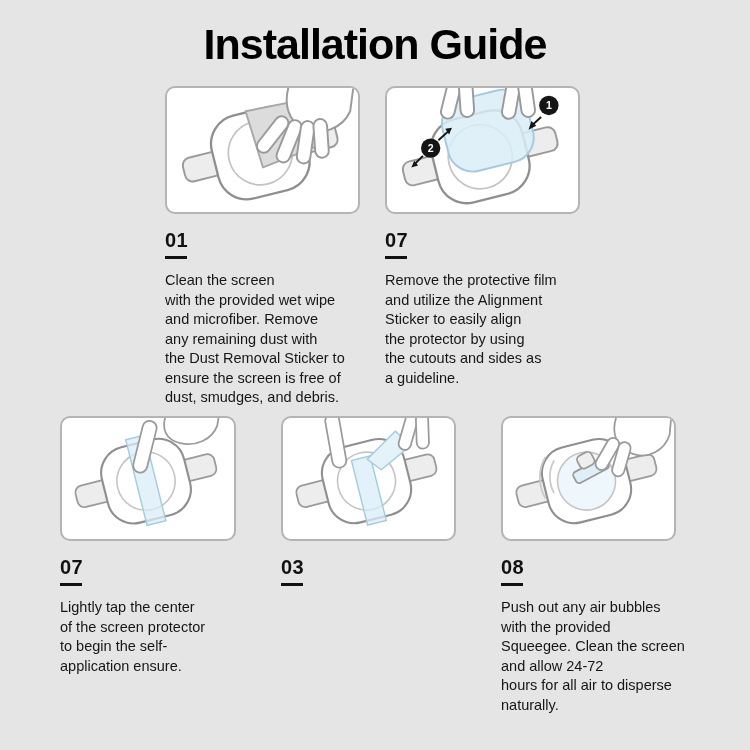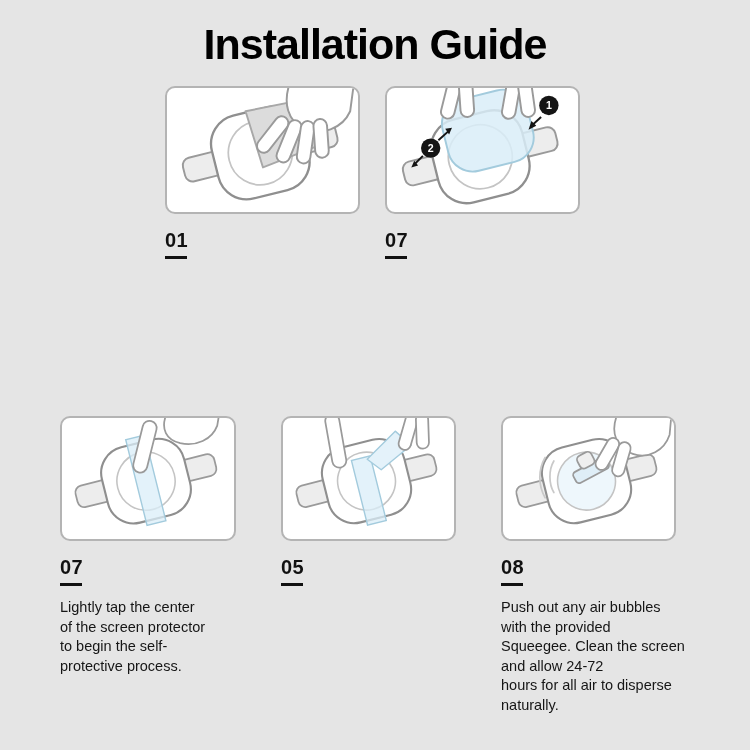--- a/index.html
+++ b/index.html
@@ -46,20 +46,27 @@
           <path d="M126 -6 C118 16 124 34 140 42 C158 50 180 42 188 24 L192 -6 Z"></path>
           <rect x="101" y="26" width="14" height="44" rx="7" transform="rotate(38 108 48)"></rect>
           <rect x="118" y="32" width="14" height="46" rx="7" transform="rotate(22 125 55)"></rect>
           <rect x="135" y="34" width="14" height="44" rx="7" transform="rotate(8 142 56)"></rect>
           <rect x="151" y="32" width="14" height="40" rx="7" transform="rotate(-4 158 52)"></rect>
         </g>
       </svg>
     </div>
     <div class="num">01</div>
     <div class="rule"></div>
+    <p class="desc">Clean the screen
+with the provided wet wipe
+and microfiber. Remove
+any remaining dust with
+the Dust Removal Sticker to
+ensure the screen is free of
+dust, smudges, and debris.</p>
   </section>
 
   <section class="step" style="left:385px;top:86px;">
     <div class="illo-box" style="width:195px;height:128px;">
       <svg viewBox="0 0 195 128">
         <g transform="rotate(-14 95 70)">
           <rect x="14" y="58" width="40" height="25" rx="8" fill="#ededed" stroke="#9a9a9a" stroke-width="2"></rect>
           <rect x="136" y="58" width="40" height="25" rx="8" fill="#ededed" stroke="#9a9a9a" stroke-width="2"></rect>
           <rect x="47" y="27" width="96" height="88" rx="30" fill="#fff" stroke="#8f8f8f" stroke-width="2.4"></rect>
           <circle cx="95" cy="71" r="33" fill="#fff" stroke="#c4c4c4" stroke-width="1.8"></circle>
@@ -86,20 +93,26 @@
           <text x="44" y="66" text-anchor="middle" font-size="11" font-weight="bold" fill="#ffffff">2</text>
           <line x1="52" y1="54" x2="63" y2="44" stroke="#151515" stroke-width="2"></line>
           <polygon points="66,41 59,42 63,48" fill="#151515"></polygon>
           <line x1="36" y1="70" x2="27" y2="79" stroke="#151515" stroke-width="2"></line>
           <polygon points="24,82 31,80 27,75" fill="#151515"></polygon>
         </g>
       </svg>
     </div>
     <div class="num">07</div>
     <div class="rule"></div>
+    <p class="desc">Remove the protective film
+and utilize the Alignment
+Sticker to easily align
+the protector by using
+the cutouts and sides as
+a guideline.</p>
   </section>
 
   <section class="step" style="left:60px;top:416px;">
     <div class="illo-box" style="width:176px;height:125px;">
       <svg viewBox="0 0 195 128">
         <g transform="rotate(-14 95 66)">
           <rect x="14" y="54" width="40" height="25" rx="8" fill="#ededed" stroke="#9a9a9a" stroke-width="2"></rect>
           <rect x="136" y="54" width="40" height="25" rx="8" fill="#ededed" stroke="#9a9a9a" stroke-width="2"></rect>
           <rect x="47" y="23" width="96" height="88" rx="30" fill="#fff" stroke="#8f8f8f" stroke-width="2.4"></rect>
           <circle cx="95" cy="67" r="33" fill="#fff" stroke="#c4c4c4" stroke-width="1.8"></circle>
@@ -109,21 +122,21 @@
           <path d="M118 -8 C112 8 118 20 134 24 C152 28 170 20 176 4 L178 -8 Z"></path>
           <rect x="86" y="-2" width="16" height="60" rx="8" transform="rotate(14 94 28)"></rect>
         </g>
       </svg>
     </div>
     <div class="num">07</div>
     <div class="rule"></div>
     <p class="desc">Lightly tap the center
 of the screen protector
 to begin the self-
-protective process.</p>
+application ensure.</p>
   </section>
 
   <section class="step" style="left:281px;top:416px;">
     <div class="illo-box" style="width:175px;height:125px;">
       <svg viewBox="0 0 195 128">
         <g transform="rotate(-14 95 66)">
           <rect x="14" y="54" width="40" height="25" rx="8" fill="#ededed" stroke="#9a9a9a" stroke-width="2"></rect>
           <rect x="136" y="54" width="40" height="25" rx="8" fill="#ededed" stroke="#9a9a9a" stroke-width="2"></rect>
           <rect x="47" y="23" width="96" height="88" rx="30" fill="#fff" stroke="#8f8f8f" stroke-width="2.4"></rect>
           <circle cx="95" cy="67" r="33" fill="#fff" stroke="#c4c4c4" stroke-width="1.8"></circle>
@@ -132,21 +145,21 @@
         <polygon points="96,42 128,10 146,26 112,54" fill="#e4f2fa" stroke="#a3cbdd" stroke-width="1.6" stroke-linejoin="round"></polygon>
         <g fill="#fff" stroke="#9a9a9a" stroke-width="2" stroke-linecap="round">
           <rect x="52" y="-10" width="16" height="62" rx="8" transform="rotate(-10 60 20)"></rect>
         </g>
         <g fill="#fff" stroke="#9a9a9a" stroke-width="2" stroke-linecap="round">
           <rect x="136" y="-12" width="14" height="44" rx="7" transform="rotate(16 143 10)"></rect>
           <rect x="152" y="-10" width="14" height="40" rx="7" transform="rotate(-2 159 10)"></rect>
         </g>
       </svg>
     </div>
-    <div class="num">05</div>
+    <div class="num">03</div>
     <div class="rule"></div>
   </section>
 
   <section class="step" style="left:501px;top:416px;">
     <div class="illo-box" style="width:175px;height:125px;">
       <svg viewBox="0 0 195 128">
         <g transform="rotate(-14 95 66)">
           <rect x="14" y="54" width="40" height="25" rx="8" fill="#ededed" stroke="#9a9a9a" stroke-width="2"></rect>
           <rect x="136" y="54" width="40" height="25" rx="8" fill="#ededed" stroke="#9a9a9a" stroke-width="2"></rect>
           <rect x="47" y="23" width="96" height="88" rx="30" fill="#fff" stroke="#8f8f8f" stroke-width="2.4"></rect>

